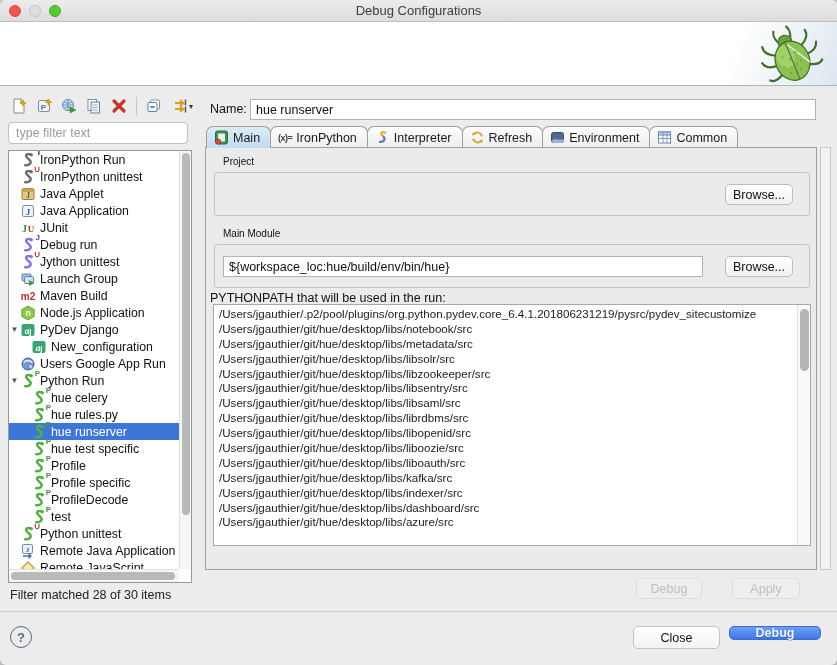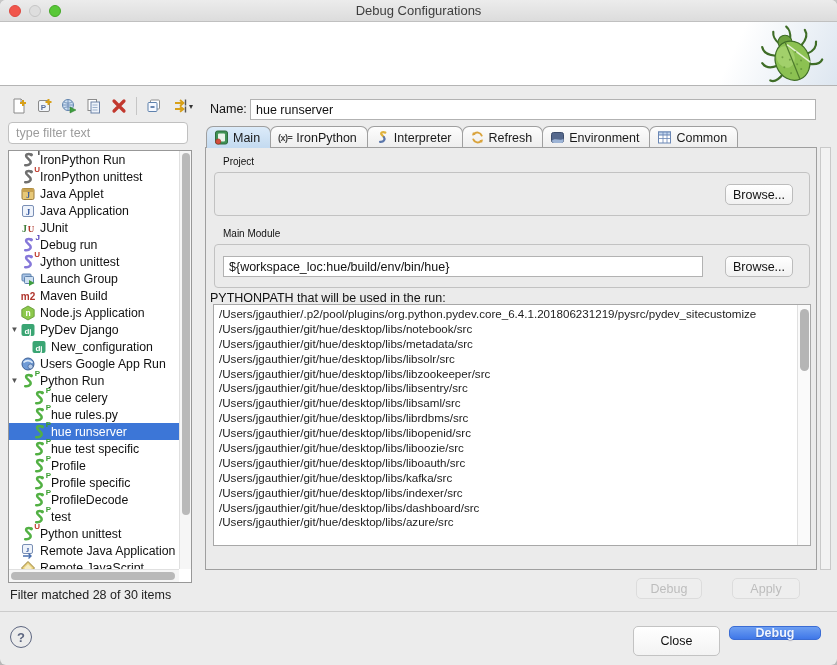--- a/index.html
+++ b/index.html
@@ -111,21 +111,21 @@
   .btn-disabled { position:absolute; top:578px; height:21px; background:#eeeeee;
                   border:1px solid #dcdcdc; color:#bdbdbd; }
   #revert-btn { left:636px; width:66px; }
   #apply-btn  { left:732px; width:68px; }
 
   
   .bottom-sep { position:absolute; left:0; right:0; top:611px; height:1px; background:#cccccc; }
   .help-btn { position:absolute; left:10px; top:626px; width:22px; height:22px; border-radius:50%;
               border:1.5px solid #5d6680; color:#5d6680; font-size:13px; font-weight:bold;
               display:flex; align-items:center; justify-content:center; background:#ececec; }
-  .close-btn { position:absolute; left:633px; top:626px; width:87px; height:30px;
+  .close-btn { position:absolute; left:633px; top:626px; width:87px; height:23px;
                background:linear-gradient(#ffffff,#f3f3f3); border:1px solid #c3c3c3; color:#111; }
   .debug-btn { position:absolute; left:729px; top:626px; width:92px; height:14px;
                background:linear-gradient(#6d9ff2,#3f77e8); border:1px solid #3a6cd4; color:#eef4ff;
                font-weight:bold; text-shadow:0 1px 1px rgba(0,0,50,.25); }
 </style>
 </head>
 <body>
 
 <div class="window">
 

